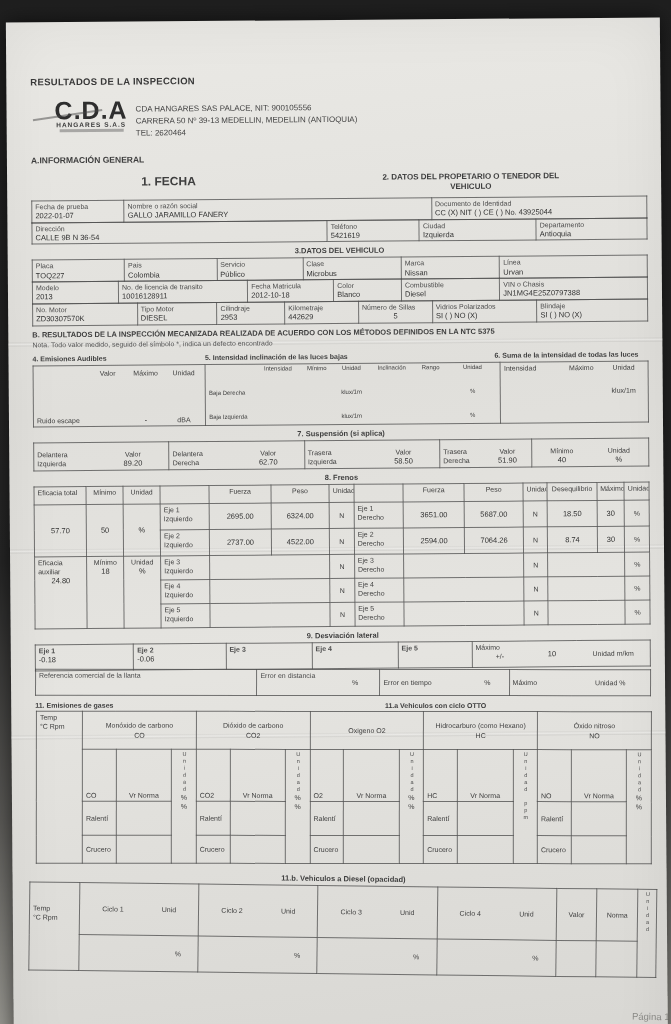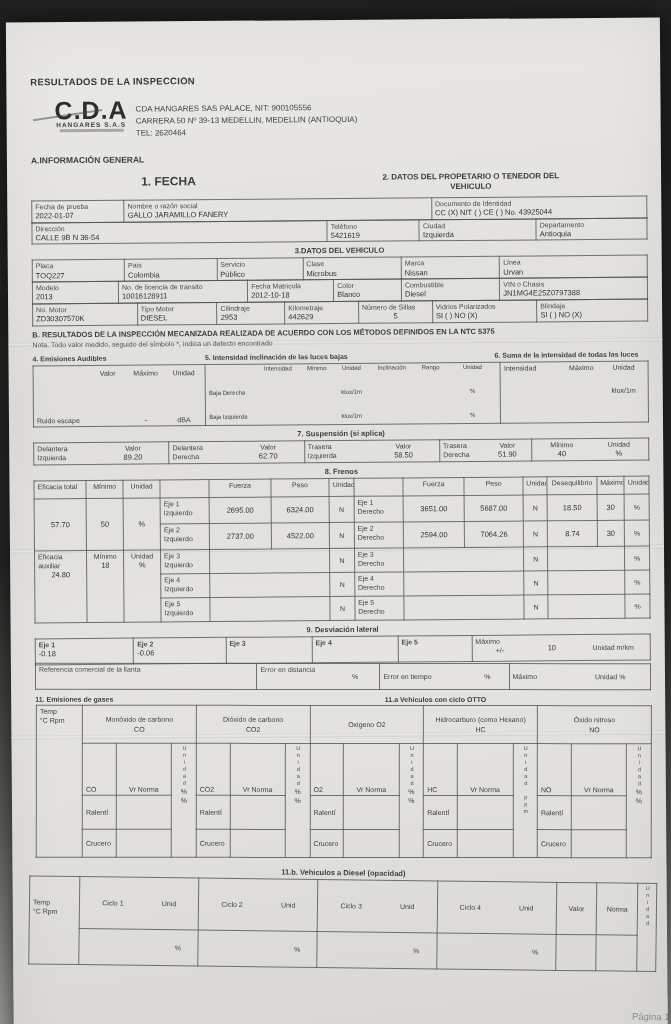--- a/index.html
+++ b/index.html
@@ -32,21 +32,21 @@
   .vl{color:#323232;font-size:7.5px;}
   .ctr{text-align:center;}
   .mid{vertical-align:middle;}
   .b{font-weight:bold;}
   .sect{font-size:7.5px;font-weight:bold;text-align:center;margin:4px 0 2px;}
   .nr{border-right:none;} .nl{border-left:none;}
   
   .g4{display:grid;grid-template-columns:32% 22% 24% 22%;row-gap:8px;font-size:7px;height:56px;align-content:space-between;padding-top:2px;}
   .g5{display:grid;grid-template-columns:16% 16% 11% 13% 15% 12% 17%;font-size:6px;height:56px;align-content:space-between;}
   .g6{display:grid;grid-template-columns:40% 30% 30%;font-size:7px;height:56px;align-content:start;row-gap:14px;}
-  .s7cell{display:flex;gap:4px;}
+  .s7cell{display:flex;gap:4px;margin-top:6px;}
   .s7l{width:46%;} .s7r{flex:1;text-align:center;}
   .stack{display:flex;flex-direction:column;height:100%;}
   .stack .v{margin:auto 0;text-align:center;}
   
   .vcell{padding:1px;}
   .vflex{display:flex;flex-direction:column;align-items:center;justify-content:space-between;height:100%;}
   .vtext{writing-mode:vertical-rl;text-orientation:upright;font-size:5.5px;letter-spacing:1px;color:#4c4c4c;}
   .vpct{font-size:7px;}
   .hdr-flex{display:flex;margin:6px 0 2px;align-items:baseline;}
   .pct-r{width:30%;margin-left:auto;text-align:center;}

